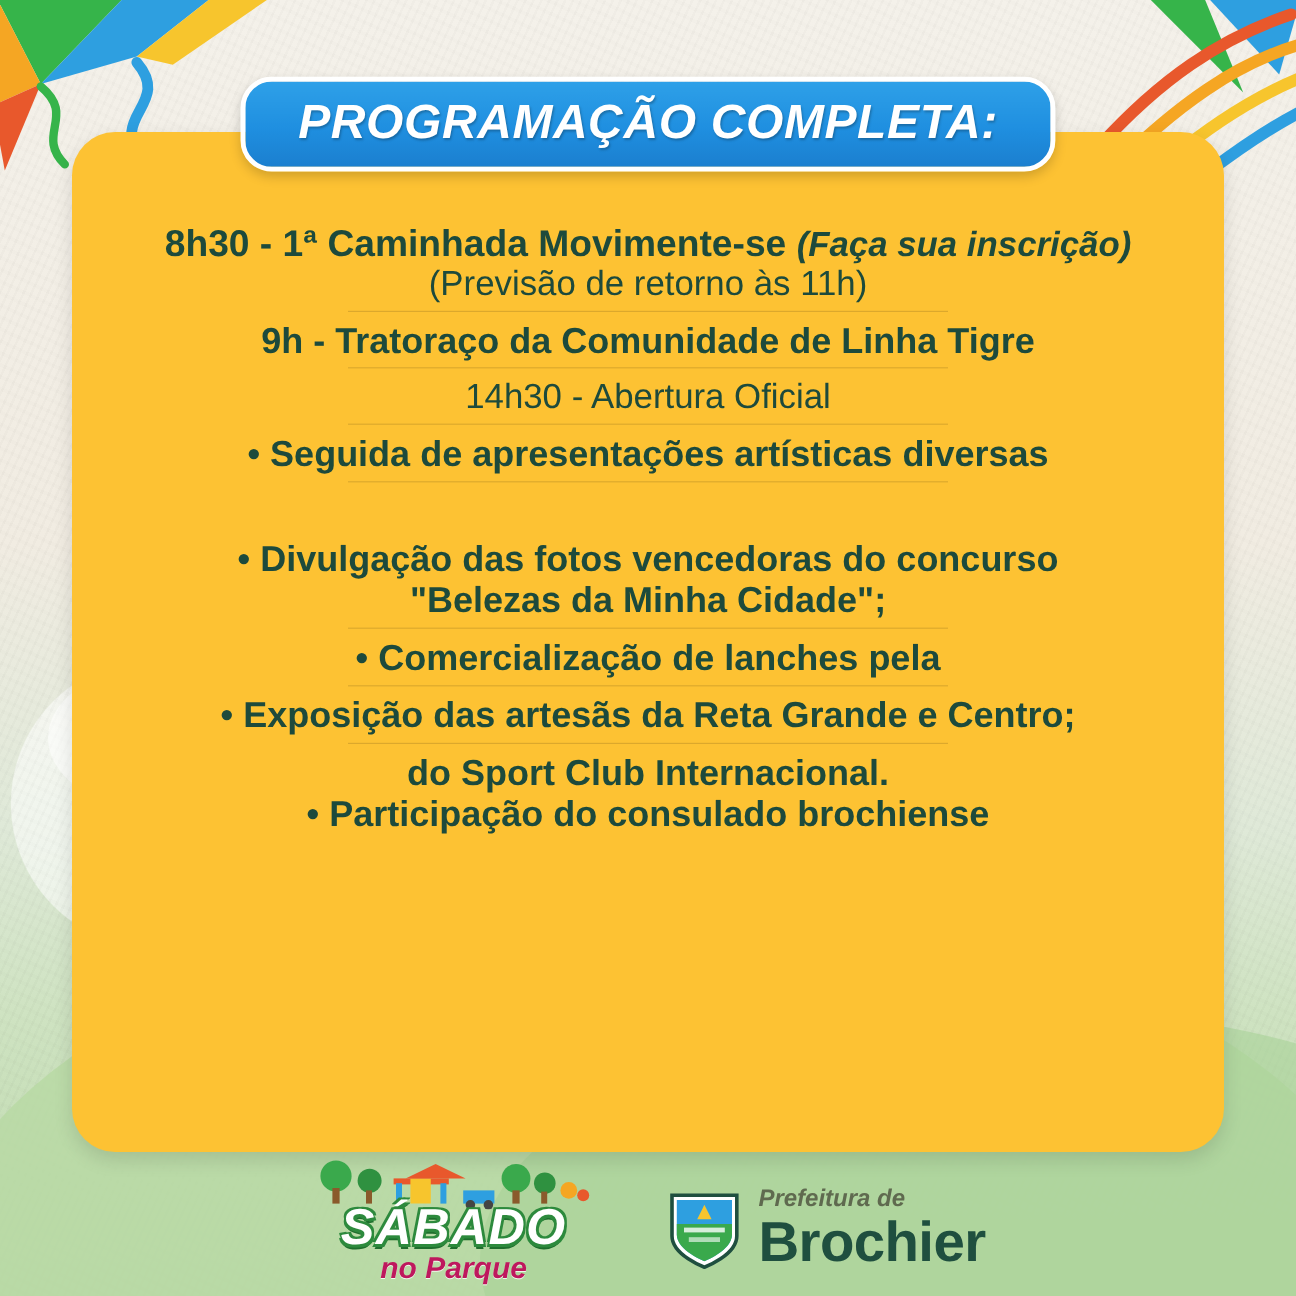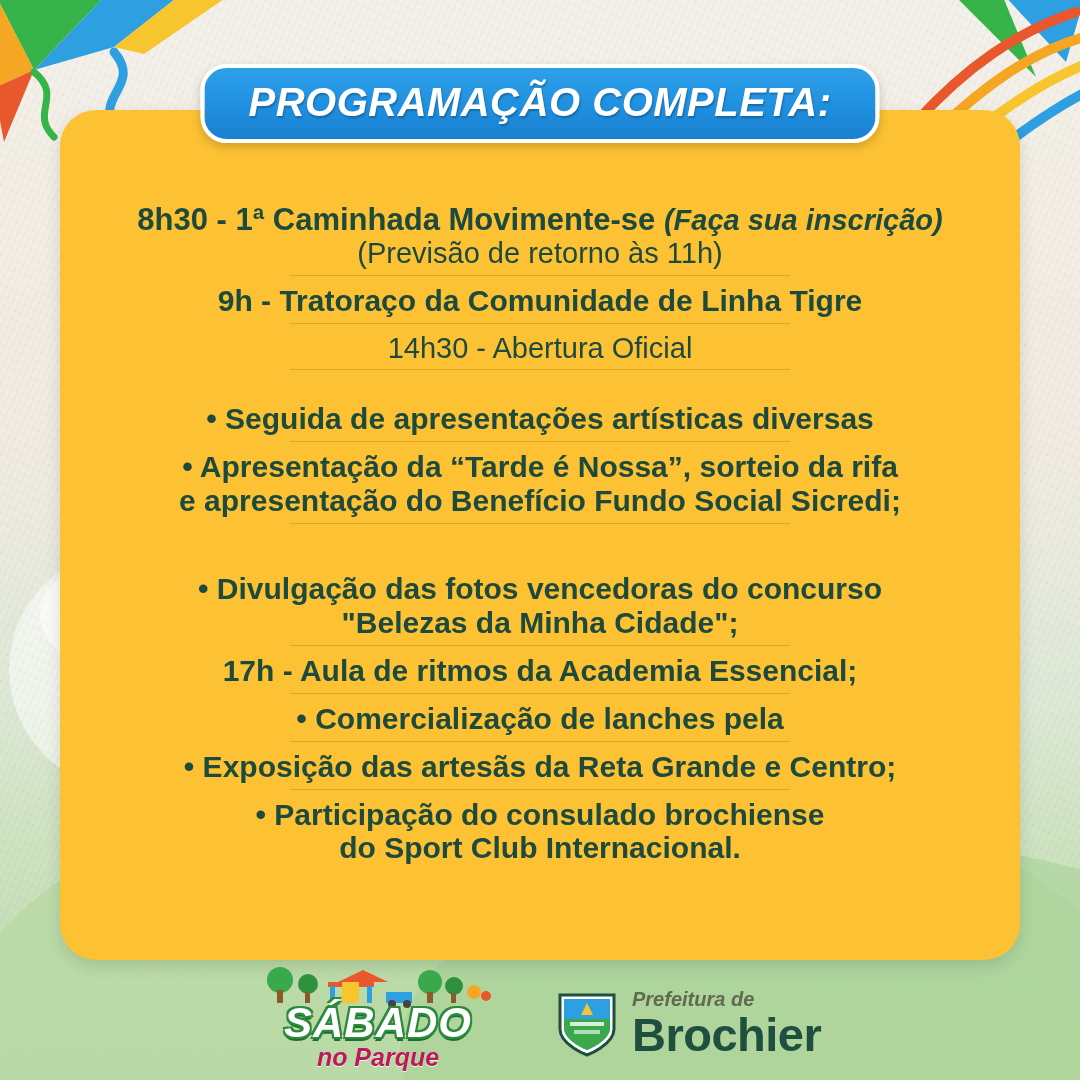--- a/index.html
+++ b/index.html
@@ -117,21 +117,21 @@
     background: #fdc233;
     border-radius: 36px;
     box-shadow: 0 6px 16px rgba(0,0,0,0.12);
     z-index: 3;
   }
 
   .lines {
     position: absolute;
     left: 50%;
     transform: translateX(-50%);
-    top: 89px;
+    top: 72px;
     width: 860px;
     text-align: center;
     color: #1f4f3f;
   }
 
   .line {
     position: relative;
     line-height: 1.13;
     padding: 3px 0 5px 0;
     font-size: 31px;
@@ -146,21 +146,21 @@
   }
 
   .line .t1 { font-size: 31px; font-weight: bold; }
   .line .t-ital { font-style: italic; font-weight: bold; font-size: 29px; }
   .line .t-sub { font-size: 29px; font-weight: normal; }
 
   .l-1 { font-size: 31px; font-weight: bold; }
   .l-1 .wrap { white-space: nowrap; }
   .l-2 { font-size: 30px; font-weight: bold; }
   .l-3 { font-size: 29px; font-weight: normal; }
-  .l-4 { font-size: 30px; font-weight: bold; margin-top: 24px; }
+  .l-4 { font-size: 30px; font-weight: bold; }
   .l-5 { font-size: 30px; font-weight: bold; }
   .l-6 { font-size: 30px; font-weight: bold; margin-top: 40px; }
   .l-7 { font-size: 30px; font-weight: bold; }
   .l-8 { font-size: 30px; font-weight: bold; }
   .l-9 { font-size: 30px; font-weight: bold; }
   .l-10 { font-size: 30px; font-weight: bold; }
   .l-11 { font-size: 30px; font-weight: bold; }
 
   
   .footer {
@@ -203,21 +203,21 @@
     line-height: 1;
     margin-top: 1px;
     text-shadow: 0 1px 0 rgba(255,255,255,0.8);
   }
 
   .logo-pref {
     position: absolute;
     left: 556px;
     bottom: 16px;
     display: flex;
-    align-items: flex-start;
+    align-items: flex-end;
     gap: 14px;
   }
   .logo-pref .brasao { width: 62px; height: 68px; }
   .logo-pref .pref-texts { line-height: 1; }
   .logo-pref .pref-small {
     font-size: 20px;
     font-style: italic;
     color: #5f6a4f;
     font-weight: bold;
     margin-bottom: 2px;
@@ -283,51 +283,42 @@
       <div class="line l-3">
         <span>14h30 - Abertura Oficial</span>
         <span class="sep"></span>
       </div>
 
       <div class="line l-4">
         <span>• Seguida de apresentações artísticas diversas</span>
         <span class="sep"></span>
       </div>
 
-      <div class="line l-5">
-        <div>• Apresentação da “Tarde é Nossa”, sorteio da rifa</div>
-        <div>e apresentação do Benefício Fundo Social Sicredi;</div>
-        <span class="sep"></span>
-      </div>
 
       <div class="line l-6">
         <div>• Divulgação das fotos vencedoras do concurso</div>
         <div>"Belezas da Minha Cidade";</div>
         <span class="sep"></span>
       </div>
 
-      <div class="line l-7">
-        <span>17h - Aula de ritmos da Academia Essencial;</span>
-        <span class="sep"></span>
-      </div>
 
 
       <div class="line l-9">
         <div>• Comercialização de lanches pela</div>
         <span class="sep"></span>
       </div>
 
       <div class="line l-10">
         <span>• Exposição das artesãs da Reta Grande e Centro;</span>
         <span class="sep"></span>
       </div>
 
       <div class="line l-11 nosep">
+        <div>do Sport Club Internacional.</div>
         <div>• Participação do consulado brochiense</div>
-        <div>do Sport Club Internacional.</div>
 
       </div>
 
     </div>
   </div>
 
   <div class="title-pill">
     <div class="title-text">PROGRAMAÇÃO COMPLETA:</div>
   </div>
 

